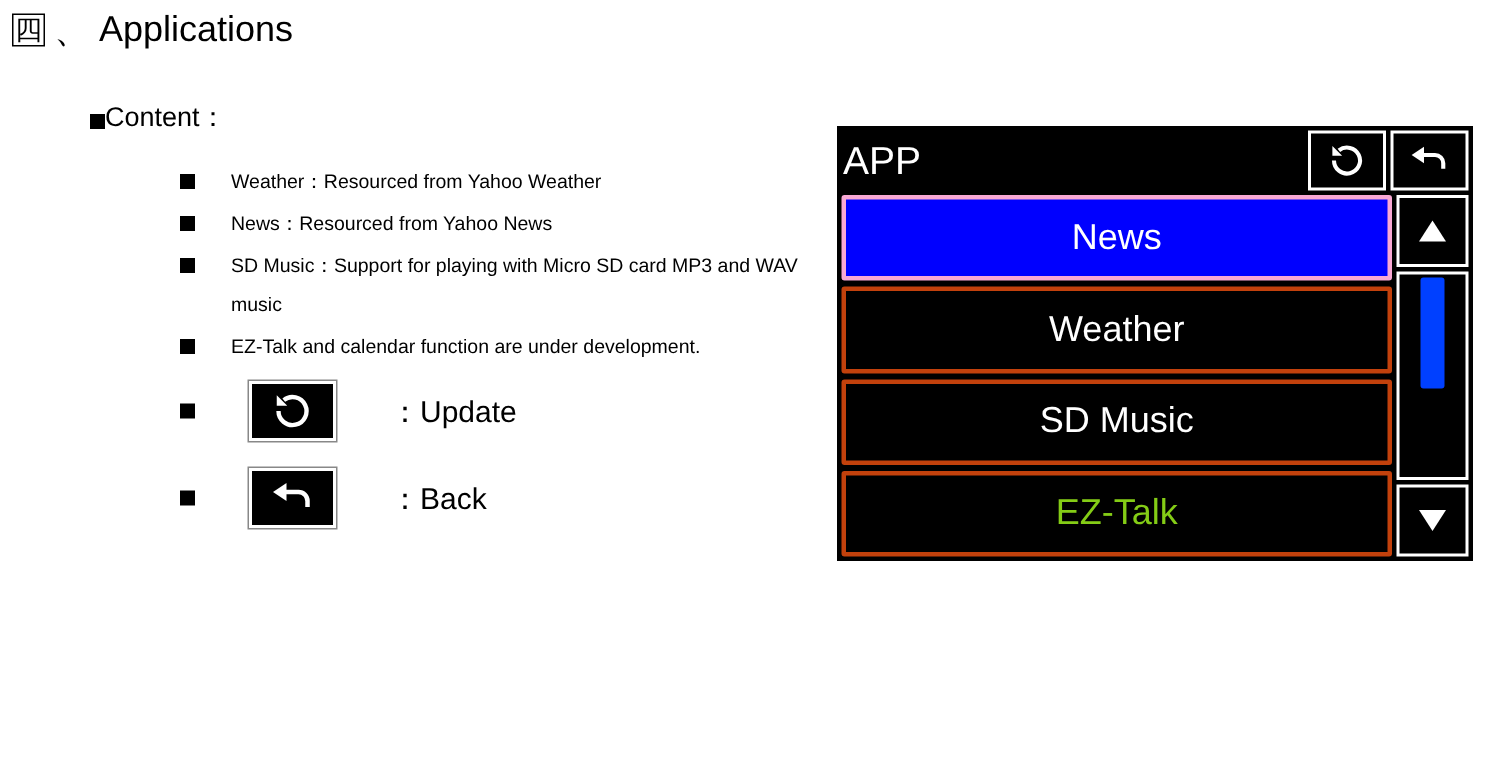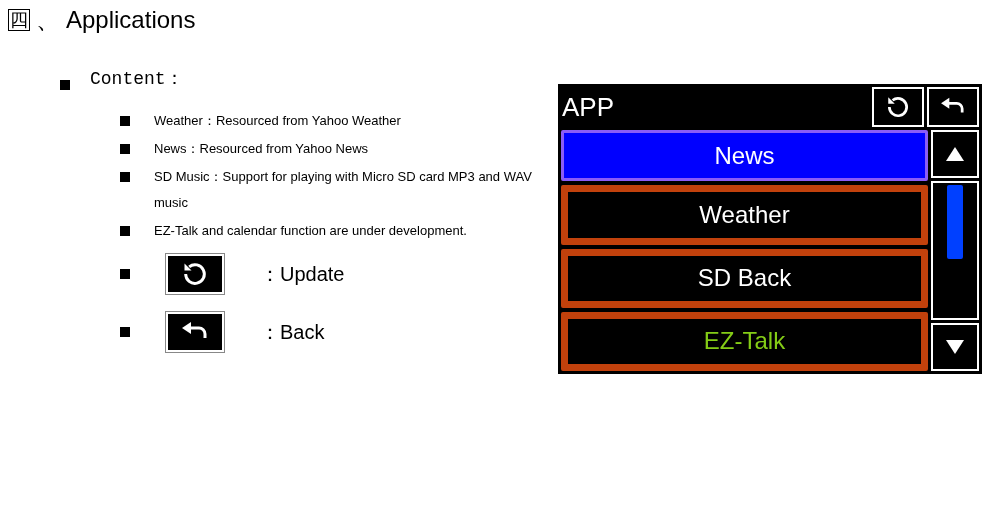--- a/index.html
+++ b/index.html
@@ -27,24 +27,22 @@
     border: 1.5px solid #000;
     box-sizing: border-box;
   }
   .content-block {
     margin-top: 30px;
     margin-left: 60px;
     position: relative;
   }
   .bullet-row {
     display: flex;
-    align-items: flex-end;
-    gap: 20px;
+    align-items: center;
     margin-bottom: 4px;
-    font-family: Liberation Mono, monospace;
   }
   .square-bullet {
     width: 10px;
     height: 10px;
     background: #000;
     flex: 0 0 auto;
     margin-top: 6px;
   }
   .content-label {
     font-size: 18px;
@@ -135,31 +133,31 @@
   }
   .menu-col {
     flex: 1;
     display: flex;
     flex-direction: column;
     gap: 4px;
   }
   .menu-item {
     flex: 1;
     background: #000;
-    border: 7px solid #c2410c;
+    border: 3px solid #c2410c;
     color: #fff;
     font-size: 24px;
     display: flex;
     align-items: center;
     justify-content: center;
     border-radius: 2px;
   }
   .menu-item.selected {
     background: #0000ff;
-    border: 3px solid #8b5cf6;
+    border: 3px solid #f9a8d4;
     color: #fff;
   }
   .menu-item.dim {
     color: #84cc16;
   }
   .side-col {
     width: 48px;
     display: flex;
     flex-direction: column;
     gap: 3px;
@@ -269,21 +267,21 @@
   </div>
   <div class="device-body">
     <div class="menu-col">
       <div class="menu-item selected">
           <span>News</span>
         </div>
       <div class="menu-item">
           <span>Weather</span>
         </div>
       <div class="menu-item">
-          <span>SD Back</span>
+          <span>SD Music</span>
         </div>
       <div class="menu-item dim">
           <span>EZ-Talk</span>
         </div>
     </div>
     <div class="side-col">
       <div class="side-btn">
         <span>
           <svg width="20" height="16" viewBox="0 0 20 16">
               <path fill="#fff" d="M10 1 19 15H1z"></path>

